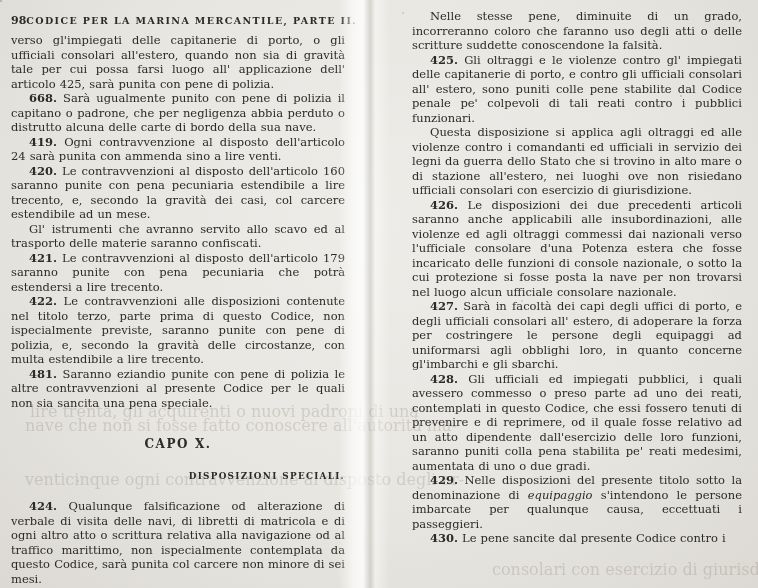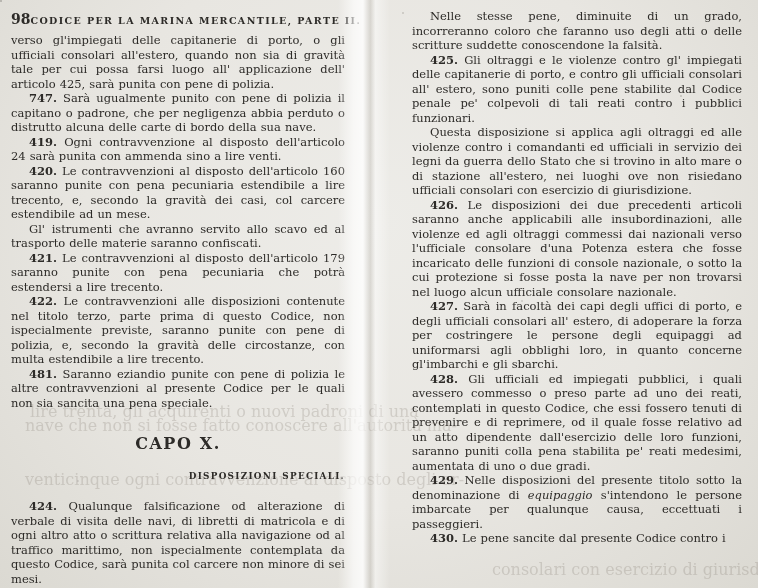--- a/index.html
+++ b/index.html
@@ -19,32 +19,32 @@
       rgba(150,145,136,.22) 62%,
       rgba(255,255,255,.45) 72%,
       rgba(255,255,255,0) 100%);
     pointer-events:none;
   }
   .page{position:absolute;top:0;height:588px;box-sizing:border-box;}
   .page-left {left:0;   width:379px;padding:9px 34px 0 11px;}
   .page-right{left:379px;width:379px;padding:9px 16px 0 33px;}
 
   .pghead{display:flex;align-items:baseline;height:17px;margin-bottom:7px;}
-  .pnum{font-weight:bold;font-size:14px;}
+  .pnum{font-weight:bold;font-size:11px;}
   .rh-center{flex:1;text-align:center;white-space:nowrap;}
   .rhead{font-weight:bold;font-size:9.5px;letter-spacing:1.4px;}
   .rhead-it{font-size:12px;letter-spacing:.6px;}
 
   .body{font-size:11.5px;line-height:14.5px;text-align:justify;word-spacing:.4px;}
   .para{margin:0;}
   .ind,.art{text-indent:18px;}
   .cont{text-indent:0;}
   .artnum{font-weight:bold;}
 
-  .capo{margin:27px 0 0;text-align:center;font-weight:bold;font-size:16px;letter-spacing:1.5px;text-indent:0;}
+  .capo{margin:27px 0 0;text-align:center;font-weight:bold;font-size:12px;letter-spacing:1.5px;text-indent:0;}
   .sect{margin:17px 0 0;text-align:right;font-weight:bold;font-size:8.8px;letter-spacing:1.3px;text-indent:0;}
   .after-sect{margin-top:16px;}
 
   
   .ghost{
     position:absolute;white-space:nowrap;font-size:16px;
     color:rgba(82,73,60,.17);filter:blur(.5px);pointer-events:none;
   }
   .speck{position:absolute;width:2px;height:2px;border-radius:50%;background:rgba(40,36,30,.28);
     box-shadow:118px 37px 0 rgba(40,36,30,.18), 521px 300px 0 rgba(40,36,30,.16),
@@ -61,21 +61,21 @@
   <div class="page page-left">
     <div class="pghead">
       <span class="pnum">98</span>
       <span class="rh-center">
         <span class="rhead">CODICE PER LA MARINA MERCANTILE, PARTE II.</span>
       </span>
     </div>
 
     <div class="body">
       <p class="para cont">verso gl'impiegati delle capitanerie di porto, o gli ufficiali consolari all'estero, quando non sia di gravità tale per cui possa farsi luogo all' applicazione dell' articolo 425, sarà punita con pene di polizia.</p>
-      <p class="para art"><b class="artnum">747.</b> <span>Sarà ugualmente punito con pene di polizia il capitano o padrone, che per negligenza abbia perduto o distrutto alcuna delle carte di bordo della sua nave.</span></p>
+      <p class="para art"><b class="artnum">668.</b> <span>Sarà ugualmente punito con pene di polizia il capitano o padrone, che per negligenza abbia perduto o distrutto alcuna delle carte di bordo della sua nave.</span></p>
       <p class="para art"><b class="artnum">419.</b> <span>Ogni contravvenzione al disposto dell'articolo 24 sarà punita con ammenda sino a lire venti.</span></p>
       <p class="para art"><b class="artnum">420.</b> <span>Le contravvenzioni al disposto dell'articolo 160 saranno punite con pena pecuniaria estendibile a lire trecento, e, secondo la gravità dei casi, col carcere estendibile ad un mese.</span></p>
       <p class="para ind">Gl' istrumenti che avranno servito allo scavo ed al trasporto delle materie saranno confiscati.</p>
       <p class="para art"><b class="artnum">421.</b> <span>Le contravvenzioni al disposto dell'articolo 179 saranno punite con pena pecuniaria che potrà estendersi a lire trecento.</span></p>
       <p class="para art"><b class="artnum">422.</b> <span>Le contravvenzioni alle disposizioni contenute nel titolo terzo, parte prima di questo Codice, non ispecialmente previste, saranno punite con pene di polizia, e, secondo la gravità delle circostanze, con multa estendibile a lire trecento.</span></p>
       <p class="para art"><b class="artnum">481.</b> <span>Saranno eziandio punite con pene di polizia le altre contravvenzioni al presente Codice per le quali non sia sancita una pena speciale.</span></p>
 
       <p class="para capo">CAPO X.</p>
       <p class="para sect">DISPOSIZIONI SPECIALI.</p>
 

